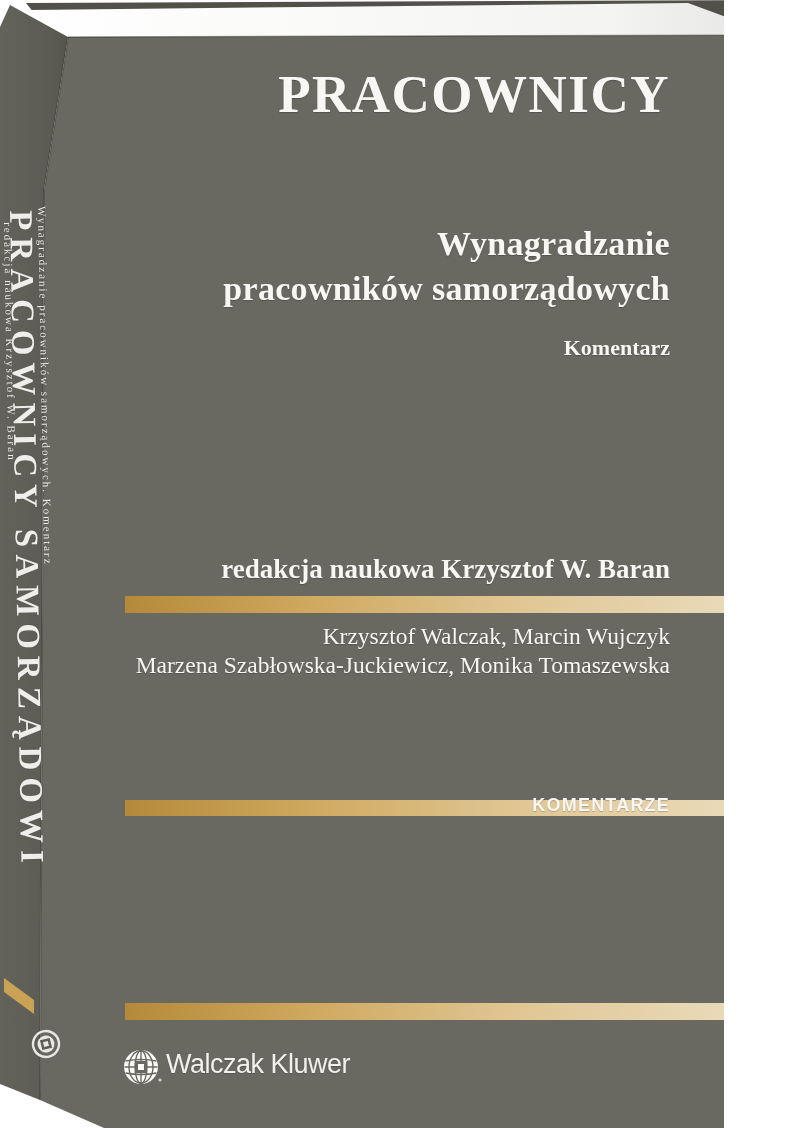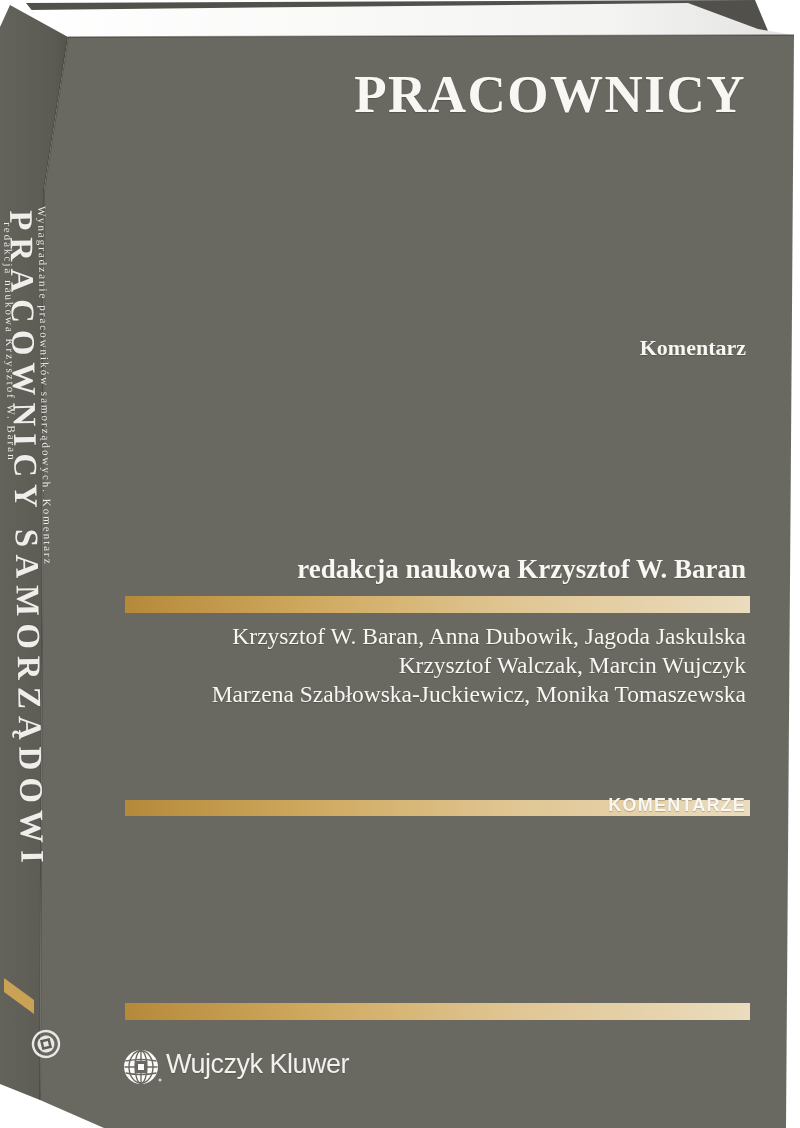--- a/index.html
+++ b/index.html
@@ -1,18 +1,18 @@
 <!DOCTYPE html>
 <html><head>
 <meta charset="utf-8">
 <style>
   html,body{margin:0;padding:0;background:#ffffff;}
   .stage{
     position:relative;
-    width:800px;height:1128px;
+    width:724px;height:1128px;
     background:#ffffff;
     overflow:hidden;
     font-family:"Liberation Serif", serif;
   }
   .stage svg{position:absolute;left:0;top:0;}
   .txt{position:absolute;color:#f8f7f3;text-align:right;right:54px;
        text-shadow:0 1px 1px rgba(0,0,0,0.22);}
   .cover-title{
     top:64px;
     font-size:53px;line-height:60px;font-weight:bold;letter-spacing:1.5px;
@@ -116,32 +116,35 @@
       <circle r="8.5" fill="#e9e8e4"></circle>
       <rect x="-5" y="-5" width="10" height="10" fill="#5e5d56"></rect>
       <rect x="-2.5" y="-2.5" width="5" height="5" fill="#e9e8e4"></rect>
     </g>
   </svg>
 
   <div class="txt cover-title">
     <div>PRACOWNICY</div>
   </div>
 
+  <div class="txt cover-subtitle">
+    <div>Wynagradzanie</div>
+    <div>pracowników samorządowych</div>
+  </div>
 
   <div class="txt edition-label">Komentarz</div>
 
   <div class="txt editor-line">redakcja naukowa Krzysztof W. Baran</div>
 
   <div class="txt authors">
-    <div>Krzysztof W. Baran, Anna Dubowik, Jagoda Jaskulska</div>
     <div>Krzysztof Walczak, Marcin Wujczyk</div>
     <div>Marzena Szabłowska-Juckiewicz, Monika Tomaszewska</div>
   </div>
 
   <div class="txt series-label">KOMENTARZE</div>
 
-  <div class="publisher-name">Wujczyk Kluwer</div>
+  <div class="publisher-name">Walczak Kluwer</div>
 
   <div class="spine-rot spine-title">PRACOWNICY SAMORZĄDOWI</div>
   <div class="spine-rot spine-subtitle">Wynagradzanie pracowników samorządowych. Komentarz</div>
   <div class="spine-rot spine-editor">redakcja naukowa Krzysztof W. Baran</div>
 
 </div>
 
 </body></html>

